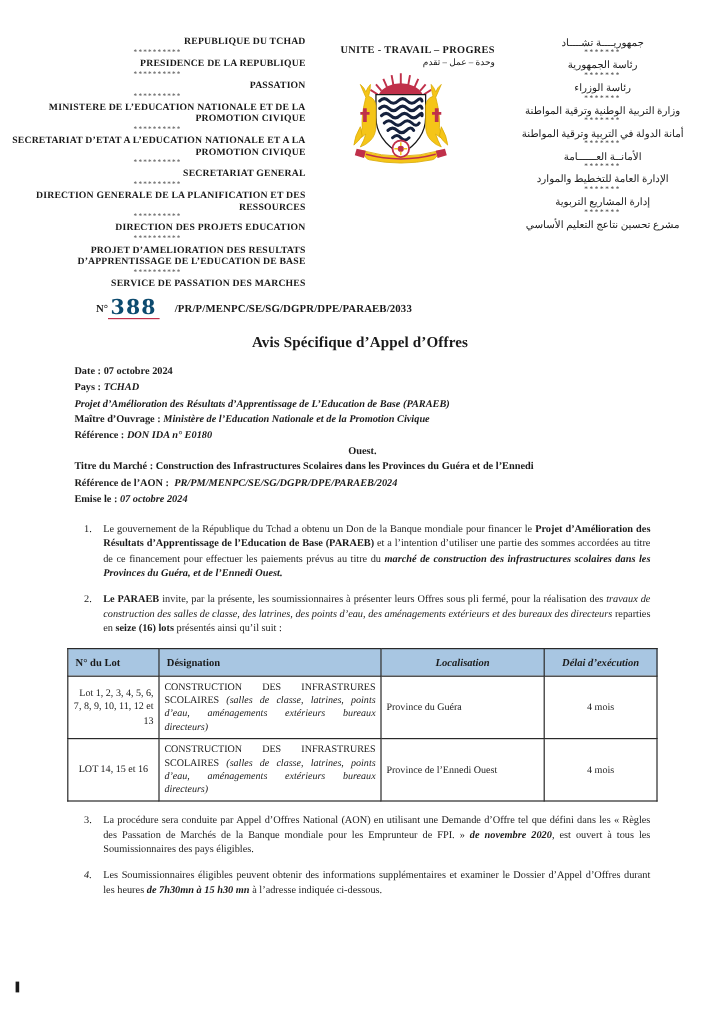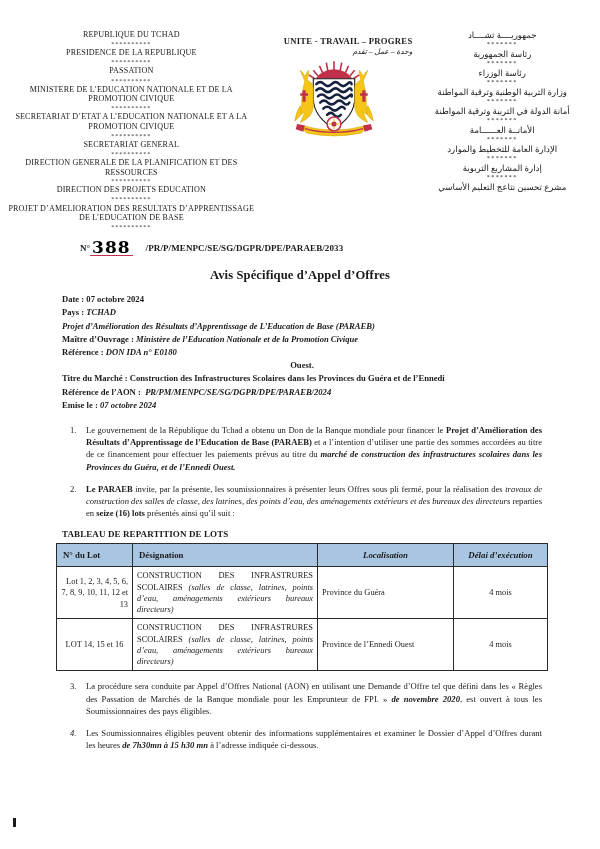--- a/index.html
+++ b/index.html
@@ -39,26 +39,27 @@
     text-align: right;
     position: relative;
     padding-top: 6px;
   }
   .col-right {
     width: 182px;
     text-align: center;
     direction: rtl;
   }
   .hline {
-    font-weight: normal;
+    font-weight: bold;
     font-size: 8.1px;
     line-height: 1.25;
     letter-spacing: 0.15px;
     margin: 0;
     white-space: normal;
+    text-align: right;
   }
   .hline.two {
     line-height: 1.2;
   }
   .stars {
     font-size: 6px;
     letter-spacing: 1px;
     line-height: 1.35;
     margin: 0;
     color: #333;
@@ -66,21 +67,20 @@
   .motto {
     font-weight: bold;
     font-size: 8.6px;
     letter-spacing: 0.3px;
     margin: 0 0 1px 0;
   }
   .motto-ar {
     font-size: 7.5px;
     margin: 0 0 2px 0;
     direction: rtl;
-    font-style: italic;
   }
   .ar-line {
     font-size: 8.6px;
     line-height: 1.3;
     margin: 0;
     direction: rtl;
   }
   .ar-stars {
     font-size: 6px;
     letter-spacing: 1.4px;
@@ -102,21 +102,21 @@
     font-size: 9px;
     font-weight: bold;
     display: flex;
     align-items: baseline;
   }
   .refno .n {
     font-size: 9px;
     font-weight: bold;
   }
   .refno .handnum {
-    color: #000000;
+    color: #0c4a6e;
     font-family: "DejaVu Serif", serif;
     font-size: 17px;
     font-weight: bold;
     letter-spacing: 1px;
     padding: 0 2px;
     position: relative;
     top: 2px;
     border-bottom: 1.3px solid #c0304a;
     line-height: 0.95;
   }
@@ -259,20 +259,21 @@
       <p class="hline two">SECRETARIAT D’ETAT A L’EDUCATION NATIONALE ET A LA PROMOTION CIVIQUE</p>
       <p class="stars">**********</p>
       <p class="hline">SECRETARIAT GENERAL</p>
       <p class="stars">**********</p>
       <p class="hline two">DIRECTION GENERALE DE LA PLANIFICATION ET DES RESSOURCES</p>
       <p class="stars">**********</p>
       <p class="hline">DIRECTION DES PROJETS EDUCATION</p>
       <p class="stars">**********</p>
       <p class="hline two">PROJET D’AMELIORATION DES RESULTATS D’APPRENTISSAGE DE L’EDUCATION DE BASE</p>
       <p class="stars">**********</p>
+      <p class="hline">SERVICE DE PASSATION DES MARCHES</p>
     </div>
 
     <div class="col-mid">
       <p class="motto">UNITE - TRAVAIL – PROGRES</p>
       <p class="motto-ar">وحدة – عمل – تقدم</p>
       <svg class="emblem" viewBox="0 0 120 112">
 
         <g stroke="#c0304a" stroke-width="2.1">
           <line x1="60" y1="4" x2="60" y2="16"></line>
           <line x1="50" y1="6" x2="52" y2="17"></line>
@@ -396,21 +397,20 @@
     <div class="li">
       <div class="num">1.</div>
       <div class="txt"><span>Le gouvernement de la République du Tchad a obtenu un Don de la Banque mondiale pour financer le </span><b class="bld">Projet d’Amélioration des Résultats d’Apprentissage de l’Education de Base (PARAEB)</b><span> et a l’intention d’utiliser une partie des sommes accordées au titre de ce financement pour effectuer les paiements prévus au titre du </span><span class="bi">marché de construction des infrastructures scolaires dans les Provinces du Guéra, et de l’Ennedi Ouest.</span></div>
     </div>
     <div class="li">
       <div class="num">2.</div>
       <div class="txt"><b class="bld">Le PARAEB</b><span> invite, par la présente, les soumissionnaires à présenter leurs Offres sous pli fermé, pour la réalisation des </span><i class="it">travaux de construction des salles de classe, des latrines, des points d’eau, des aménagements extérieurs et des bureaux des directeurs</i><span> reparties en </span><b class="bld">seize (16) lots</b><span> présentés ainsi qu’il suit :</span></div>
     </div>
   </div>
 
-  <div class="table-caption">TABLEAU DE REPARTITION DE LOTS</div>
 
   <table class="lots">
     <colgroup>
       <col class="c-no">
         <col class="c-des">
         <col class="c-loc">
         <col class="c-del">
     </colgroup>
     <thead>
       <tr>

